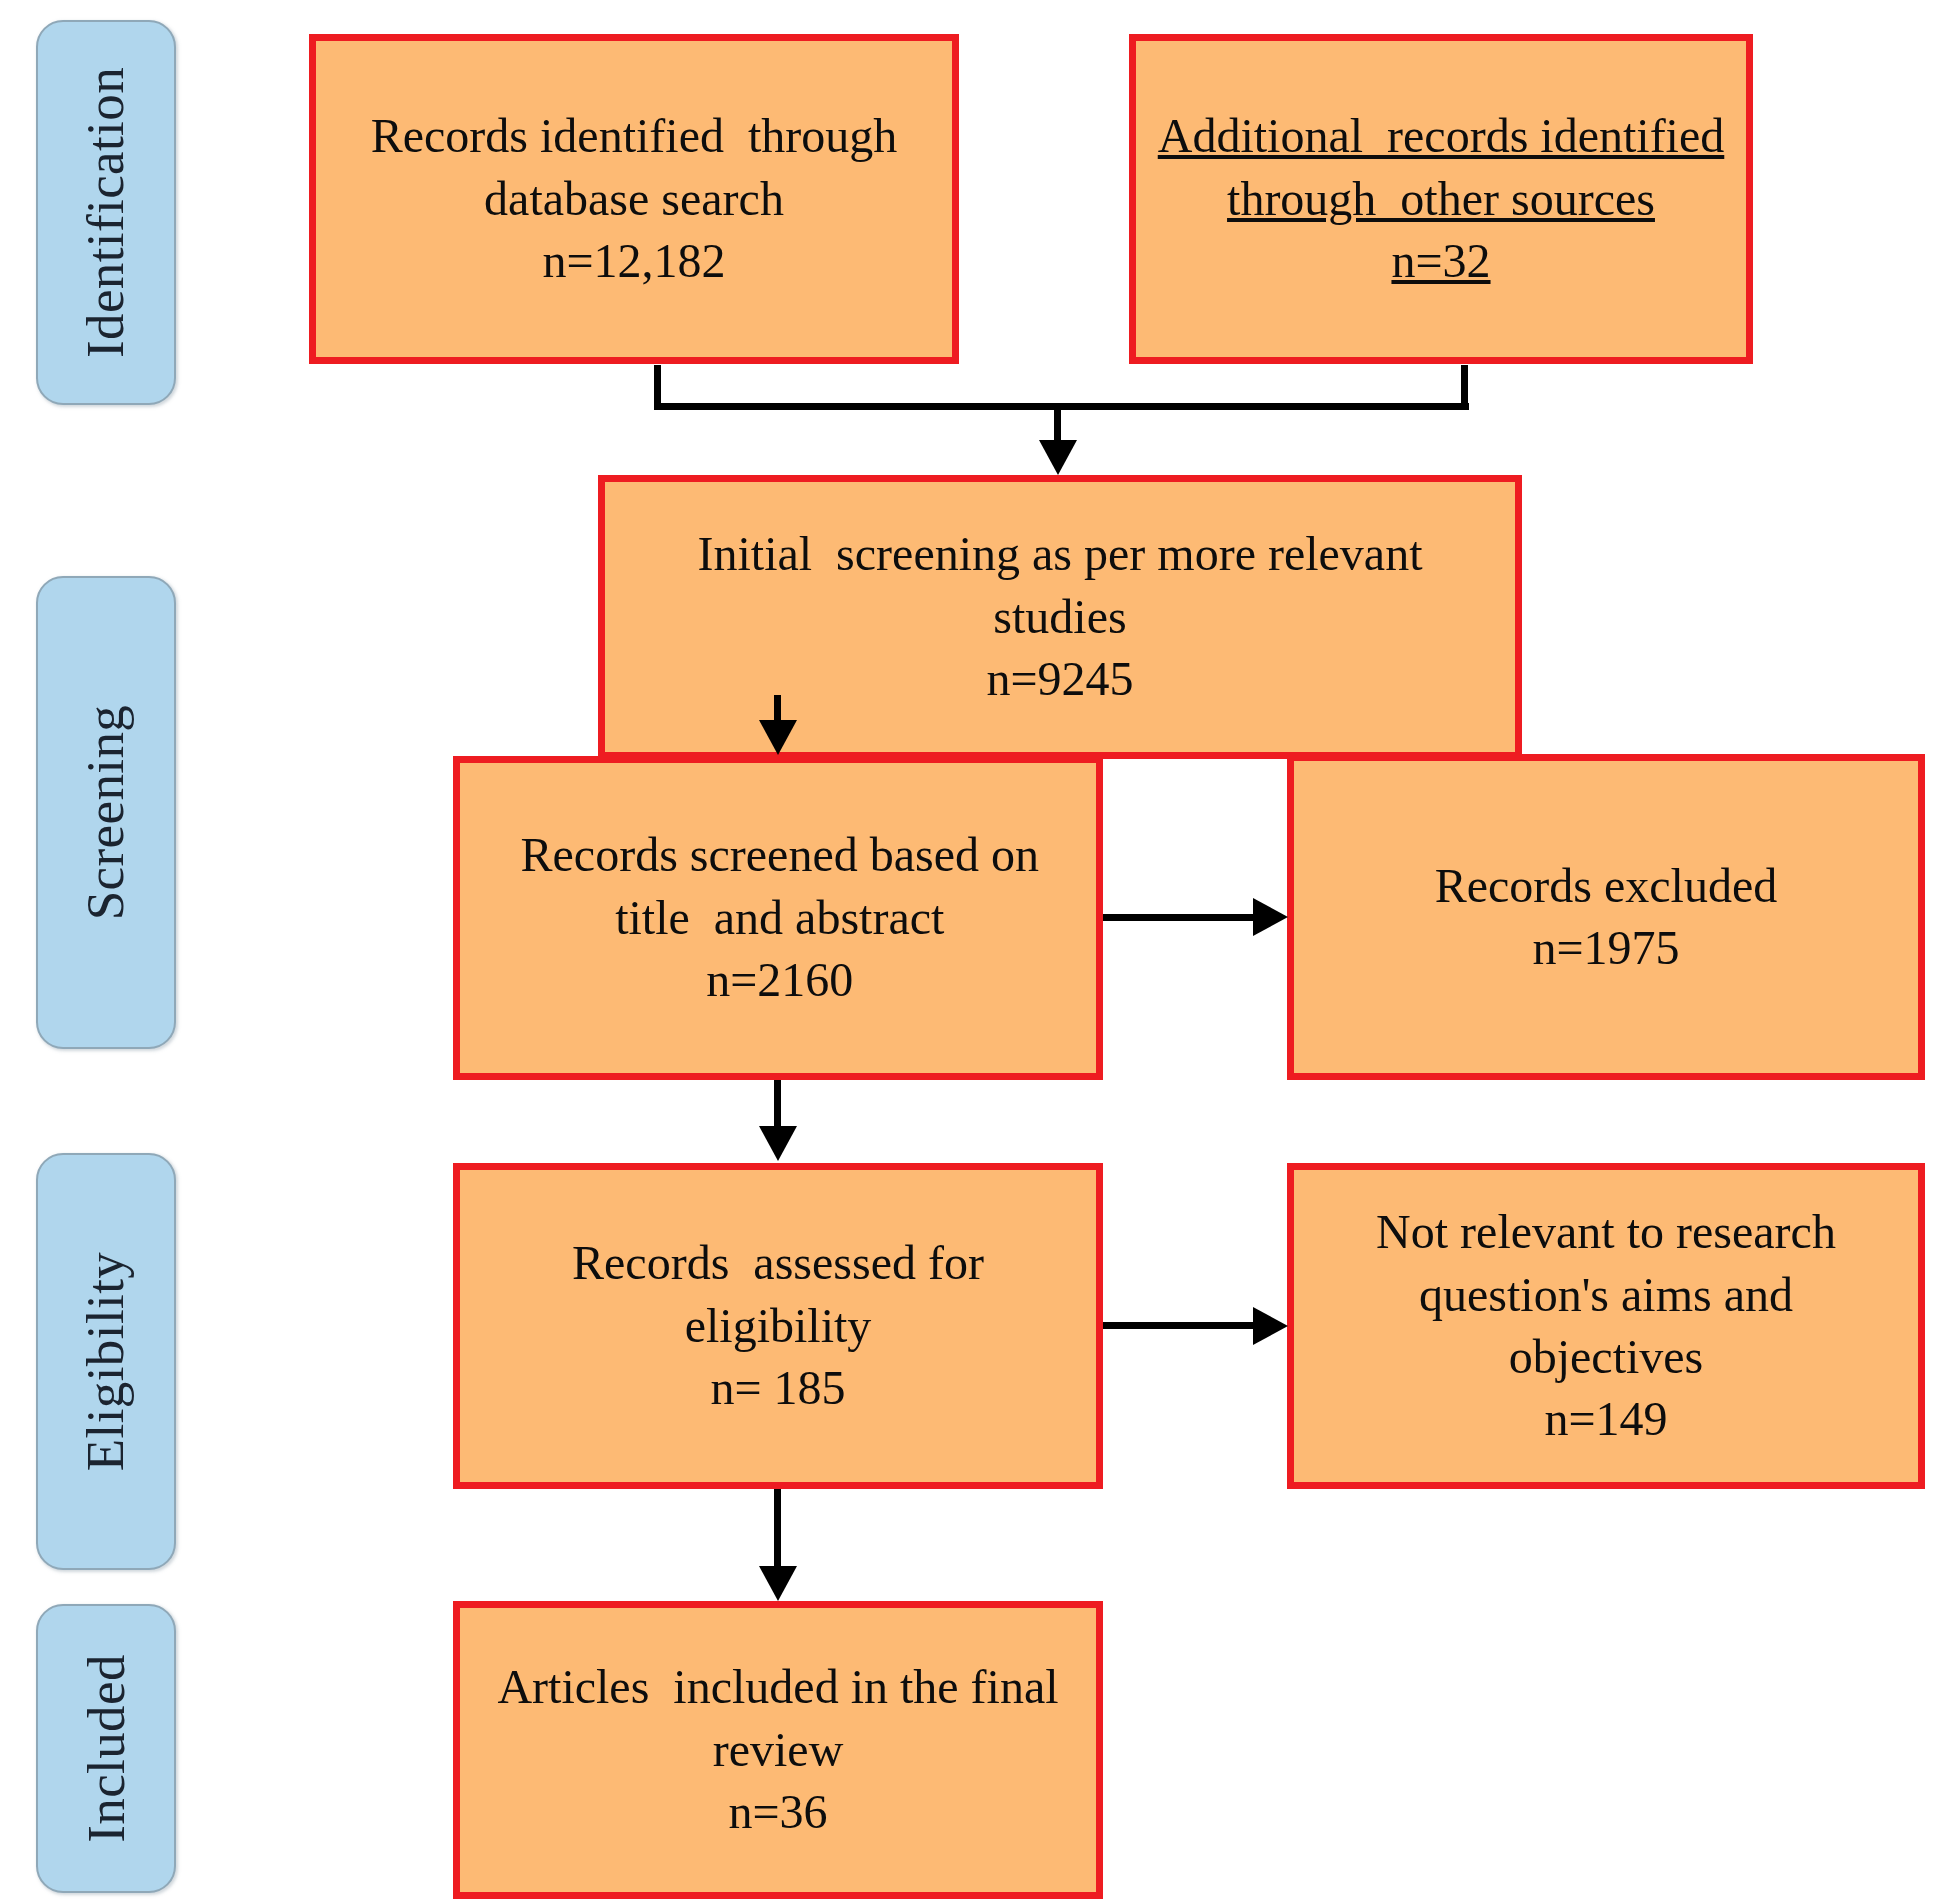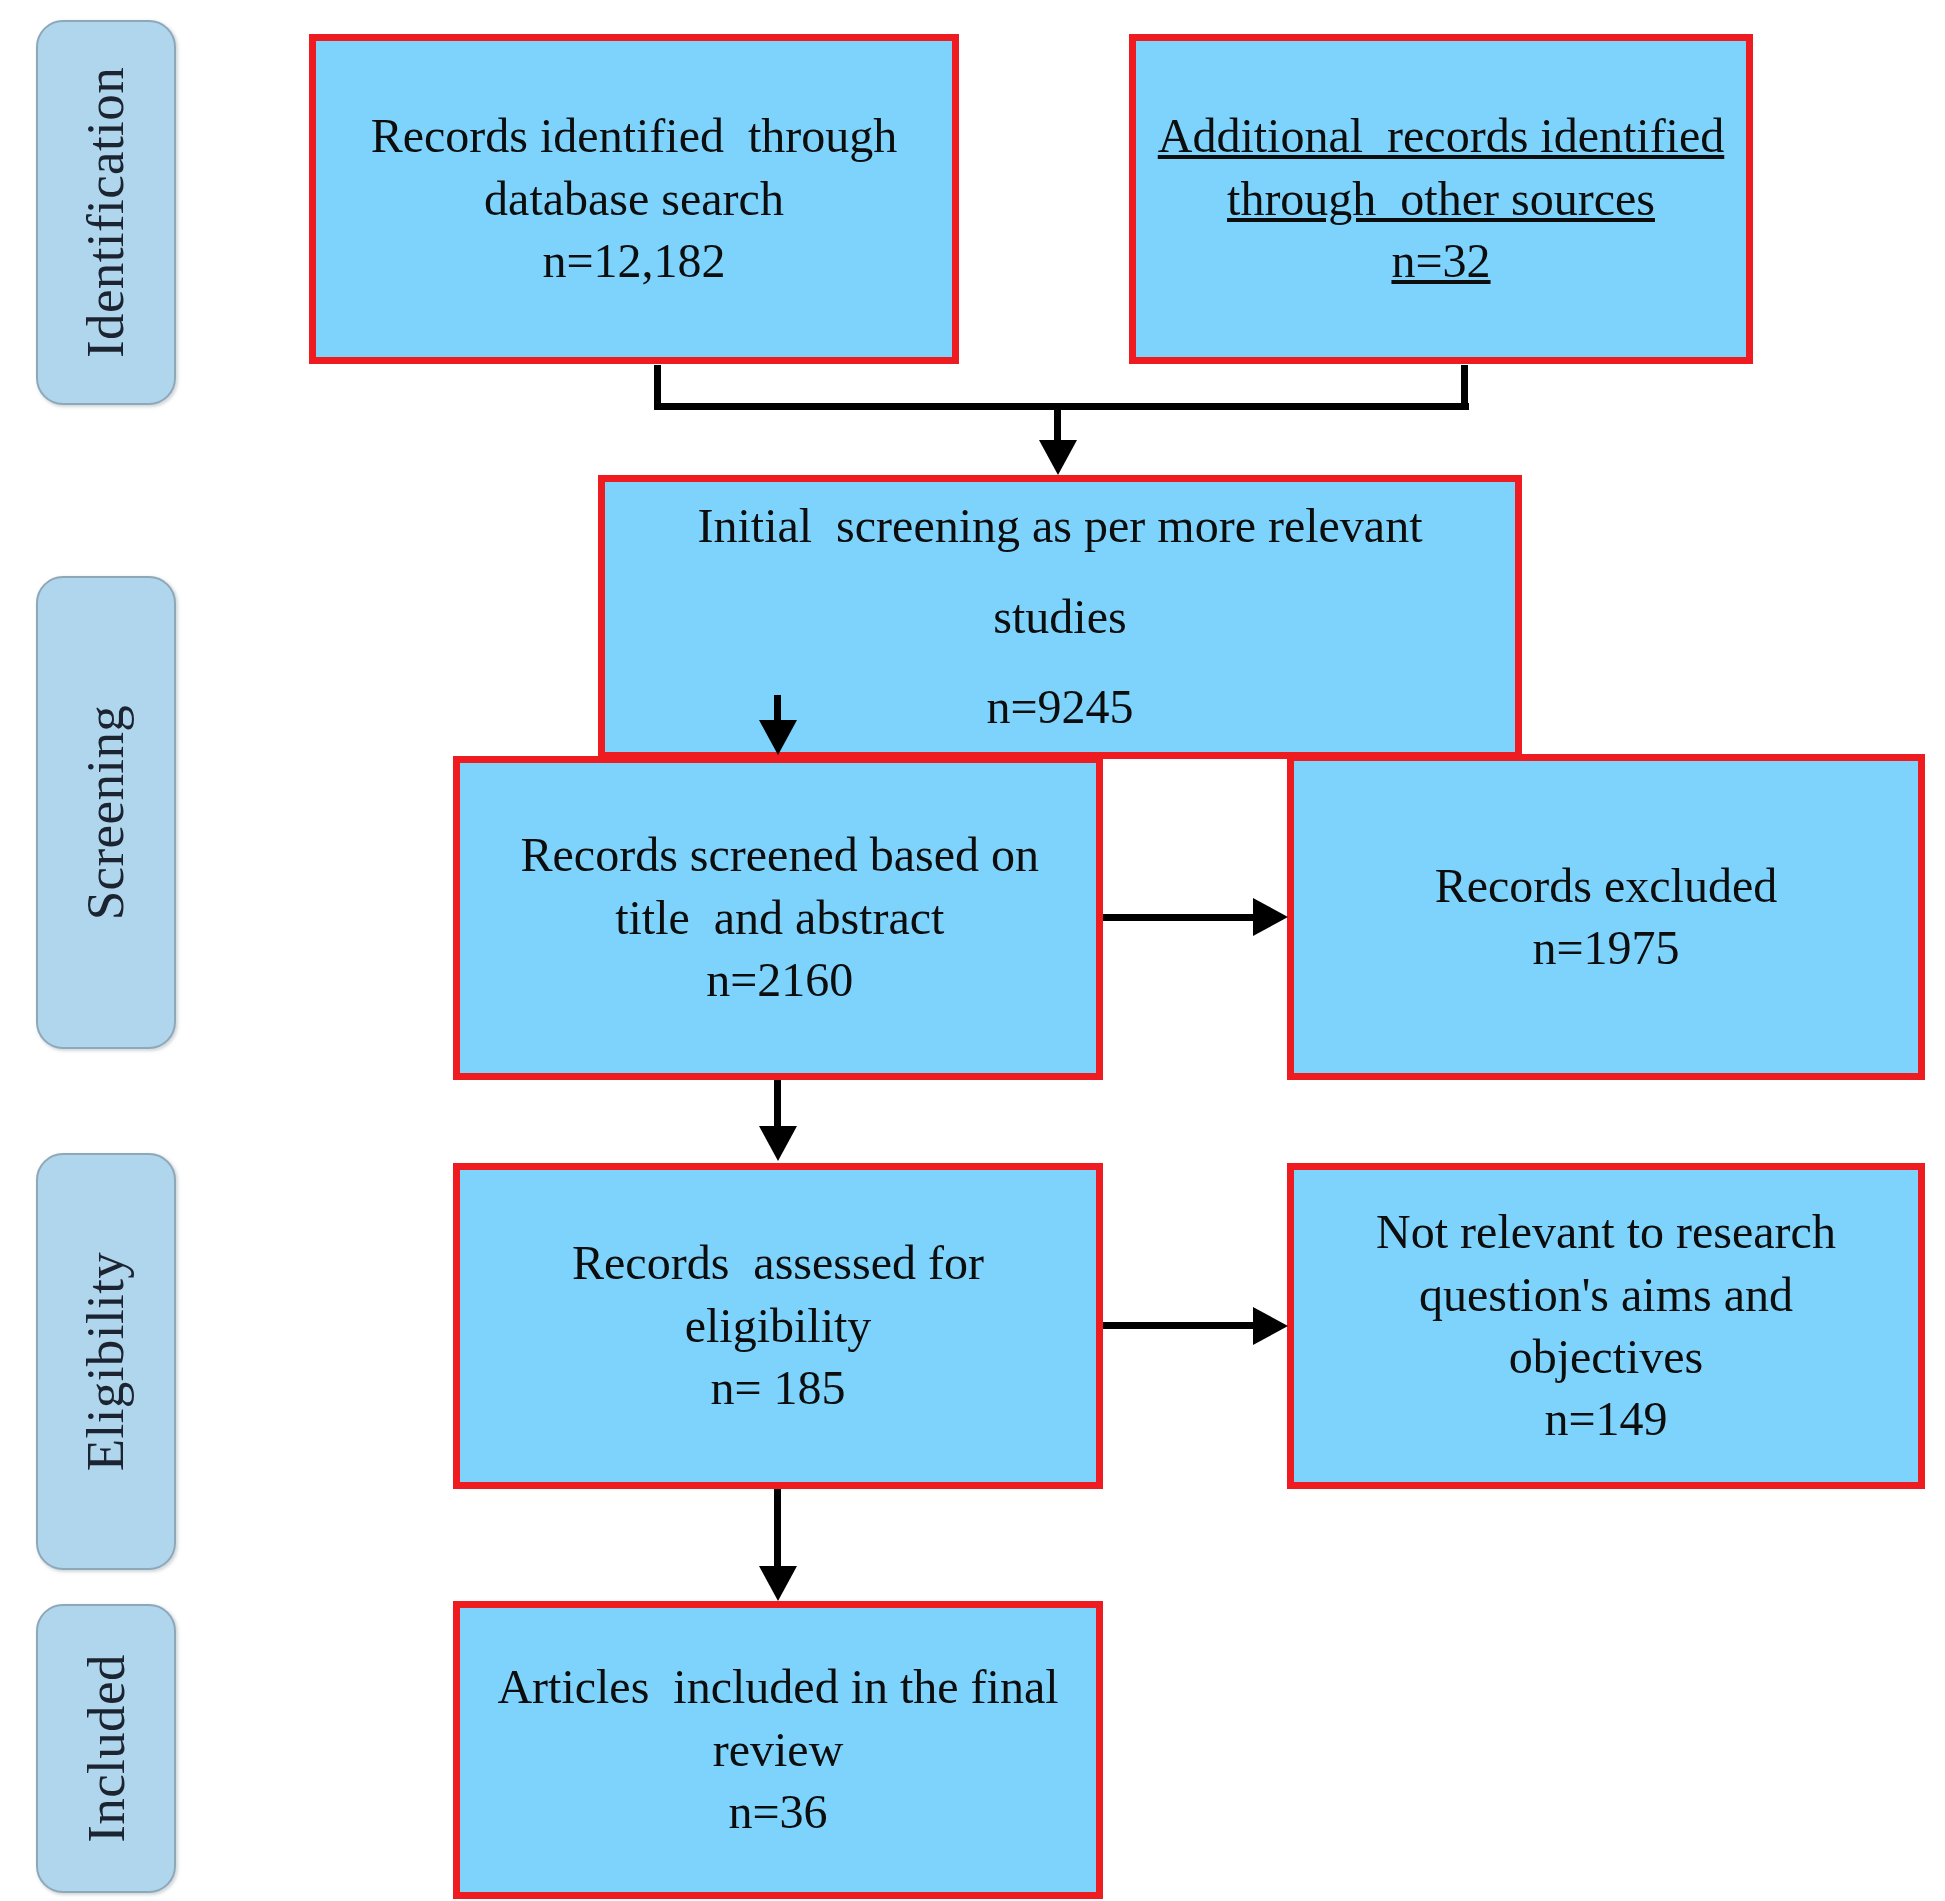--- a/index.html
+++ b/index.html
@@ -36,21 +36,21 @@
     white-space: nowrap;
     font-size: 53px;
     line-height: 1;
     color: #1b2430;
     letter-spacing: 0.4px;
   }
 
   
   .node {
     position: absolute;
-    background: #7dd3fc;
+    background: #fdba74;
     border: 7.2px solid #ee1c21;
     box-sizing: border-box;
     display: flex;
     flex-direction: column;
     align-items: center;
     justify-content: center;
     text-align: center;
     color: #0d0d0d;
     font-size: 48px;
     line-height: 1.30;
@@ -118,21 +118,21 @@
     <span class="ln">through  other sources</span>
     <span class="ln">n=32</span>
   </div>
 
   <div class="conn vline" style="left:654px; top:365px; height:45px;"></div>
   <div class="conn vline" style="left:1461px; top:365px; height:45px;"></div>
   <div class="conn hline" style="left:654px; top:403px; width:815px;"></div>
   <div class="conn vline" style="left:1054px; top:403px; height:42px;"></div>
   <div class="arrow-down" style="left:1039px; top:440px;"></div>
 
-  <div class="node" style="left:598px; top:475px; width:924px; height:284px;gap:28px;">
+  <div class="node" style="left:598px; top:475px; width:924px; height:284px;">
     <span class="ln">Initial  screening as per more relevant</span>
     <span class="ln">studies</span>
     <span class="ln">n=9245</span>
   </div>
 
   <div class="conn vline" style="left:774px; top:695px; height:28px;"></div>
   <div class="arrow-down" style="left:759px; top:720px;"></div>
 
   <div class="node" style="left:453px; top:756px; width:650px; height:324px;padding-left:26px;">
     <span class="ln">Records screened based on</span>

